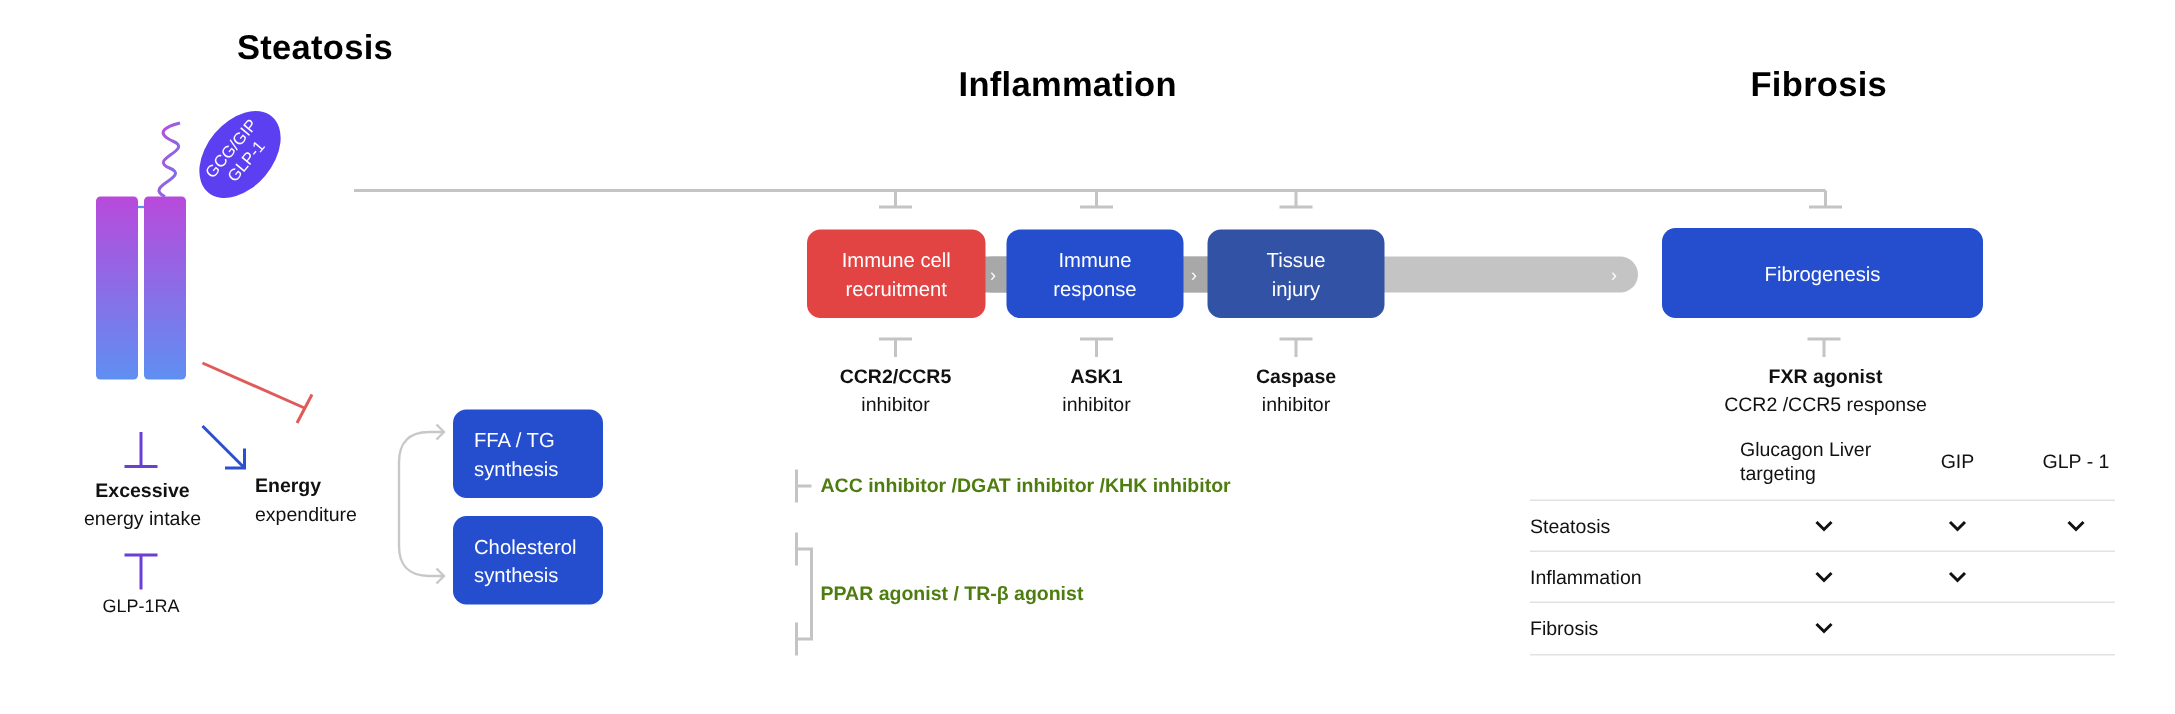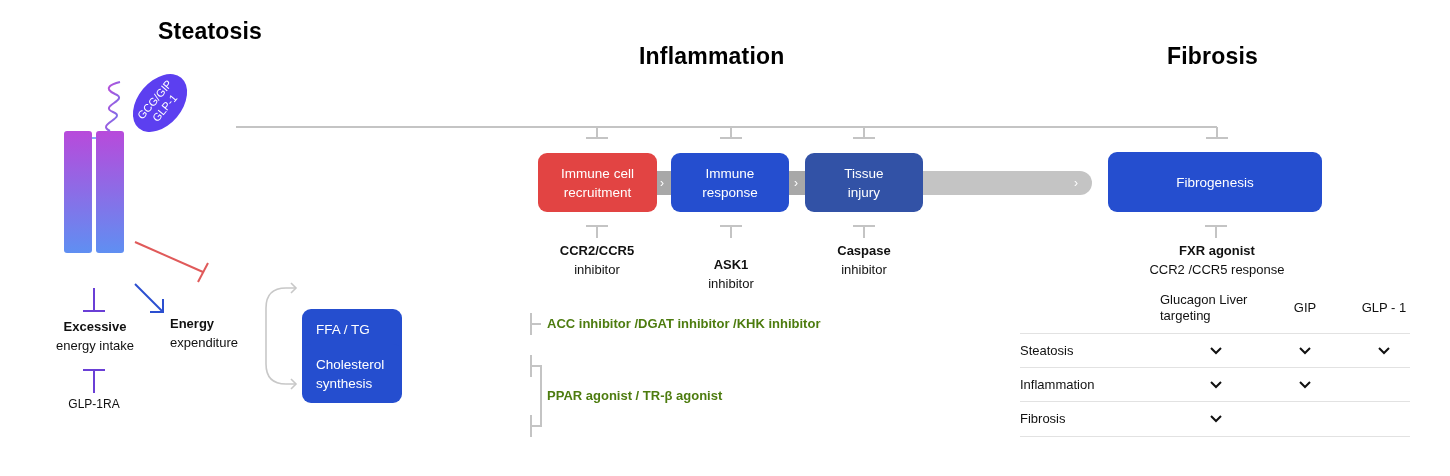--- a/index.html
+++ b/index.html
@@ -127,21 +127,21 @@
 <div class="label" style="left:40px; top:317px; width:110px;">
   <span class="bold">Excessive</span><br>
   <span>energy intake</span>
 </div>
 <div class="label" style="left:170px; top:314px; text-align:left;">
   <span class="bold">Energy</span><br>
   <span>expenditure</span>
 </div>
 <div class="label" style="left:54px; top:395px; width:80px; font-size:12px;">GLP-1RA</div>
 
-<div class="box blue left" style="left:302px; top:273px; width:100px; height:59px;margin-top:36px;">
+<div class="box blue left" style="left:302px; top:273px; width:100px; height:59px;">
   <div><span>FFA / TG</span><br><span>synthesis</span></div>
 </div>
 <div class="box blue left" style="left:302px; top:344px; width:100px; height:59px;">
   <div><span>Cholesterol</span><br><span>synthesis</span></div>
 </div>
 
 <div class="box red" style="left:538px; top:153px; width:119px; height:59px;">
   <div><span>Immune cell</span><br><span>recruitment</span></div>
 </div>
 <div class="box blue" style="left:671px; top:153px; width:118px; height:59px;">
@@ -154,21 +154,21 @@
 <span class="chev" style="left:660px; top:177px;">›</span>
 <span class="chev" style="left:794px; top:177px;">›</span>
 <span class="chev" style="left:1074px; top:177px;">›</span>
 
 <div class="box blue" style="left:1108px; top:152px; width:214px; height:60px;">Fibrogenesis</div>
 
 <div class="label" style="left:537px; top:241px; width:120px;">
   <span class="bold">CCR2/CCR5</span><br>
   <span>inhibitor</span>
 </div>
-<div class="label" style="left:671px; top:241px; width:120px;margin-top:14px;">
+<div class="label" style="left:671px; top:241px; width:120px;">
   <span class="bold">ASK1</span><br>
   <span>inhibitor</span>
 </div>
 <div class="label" style="left:804px; top:241px; width:120px;">
   <span class="bold">Caspase</span><br>
   <span>inhibitor</span>
 </div>
 
 <div class="label" style="left:1117px; top:241px; width:200px;">
   <span class="bold">FXR agonist</span><br>

